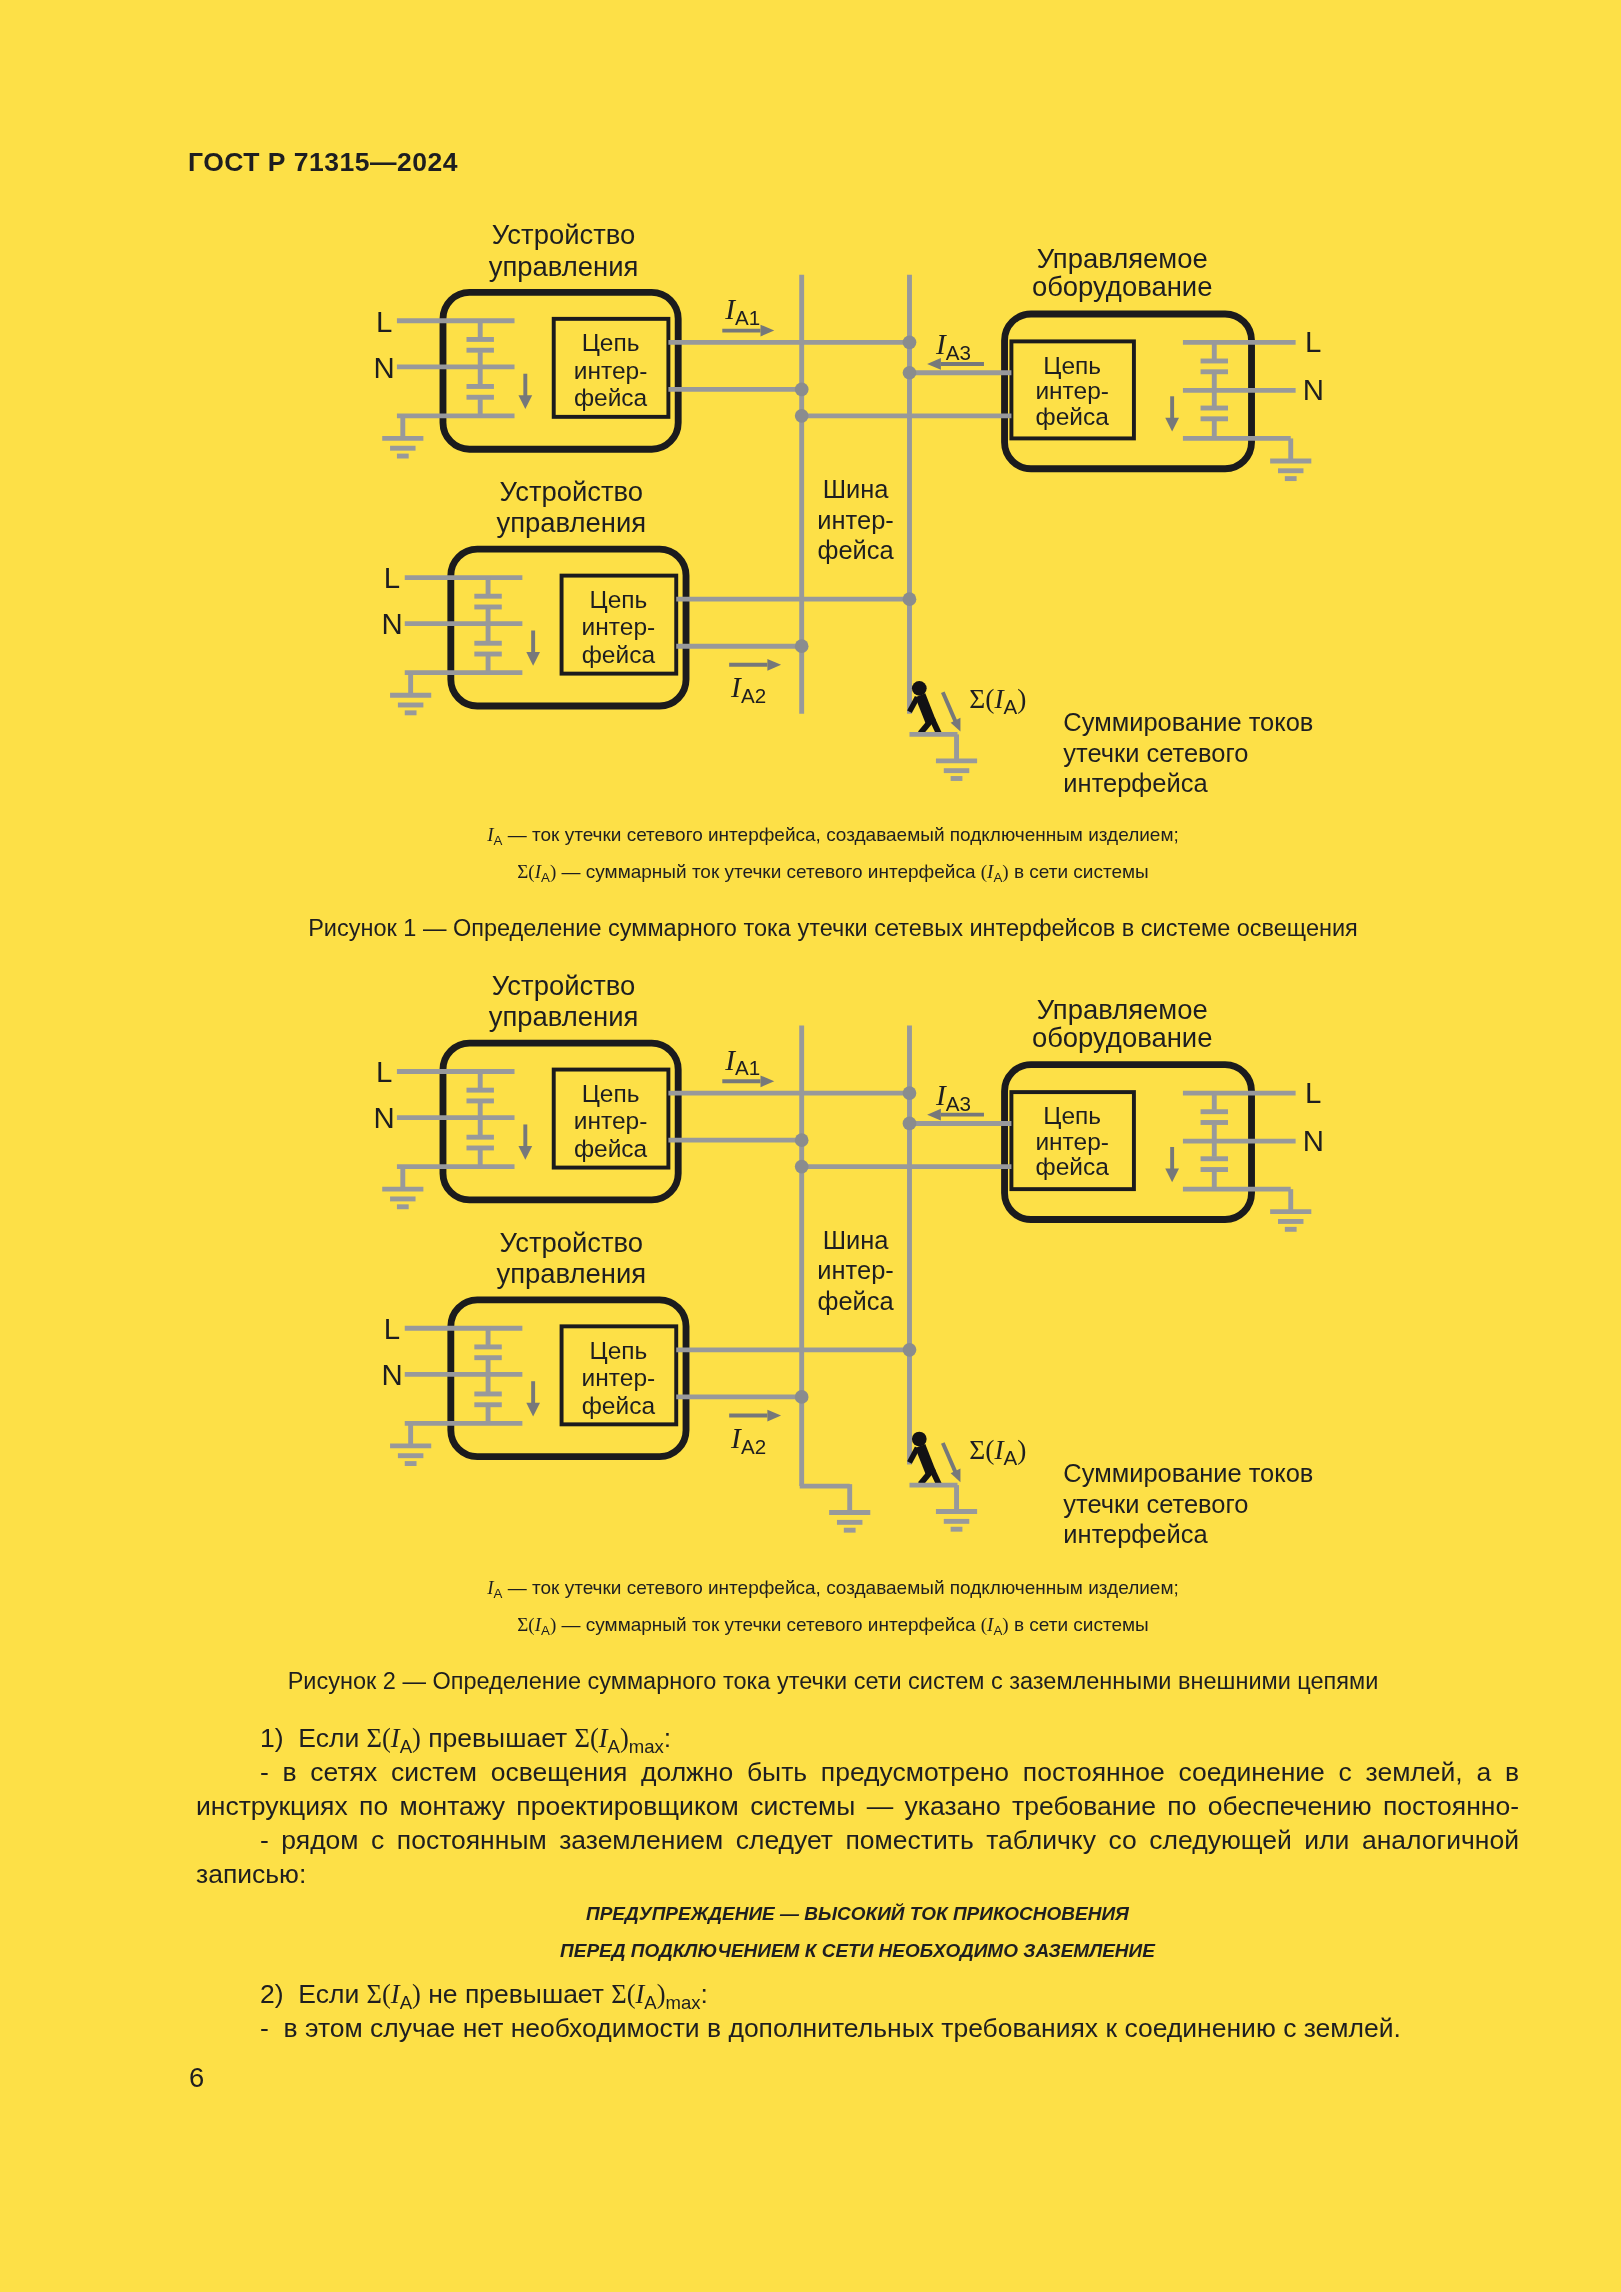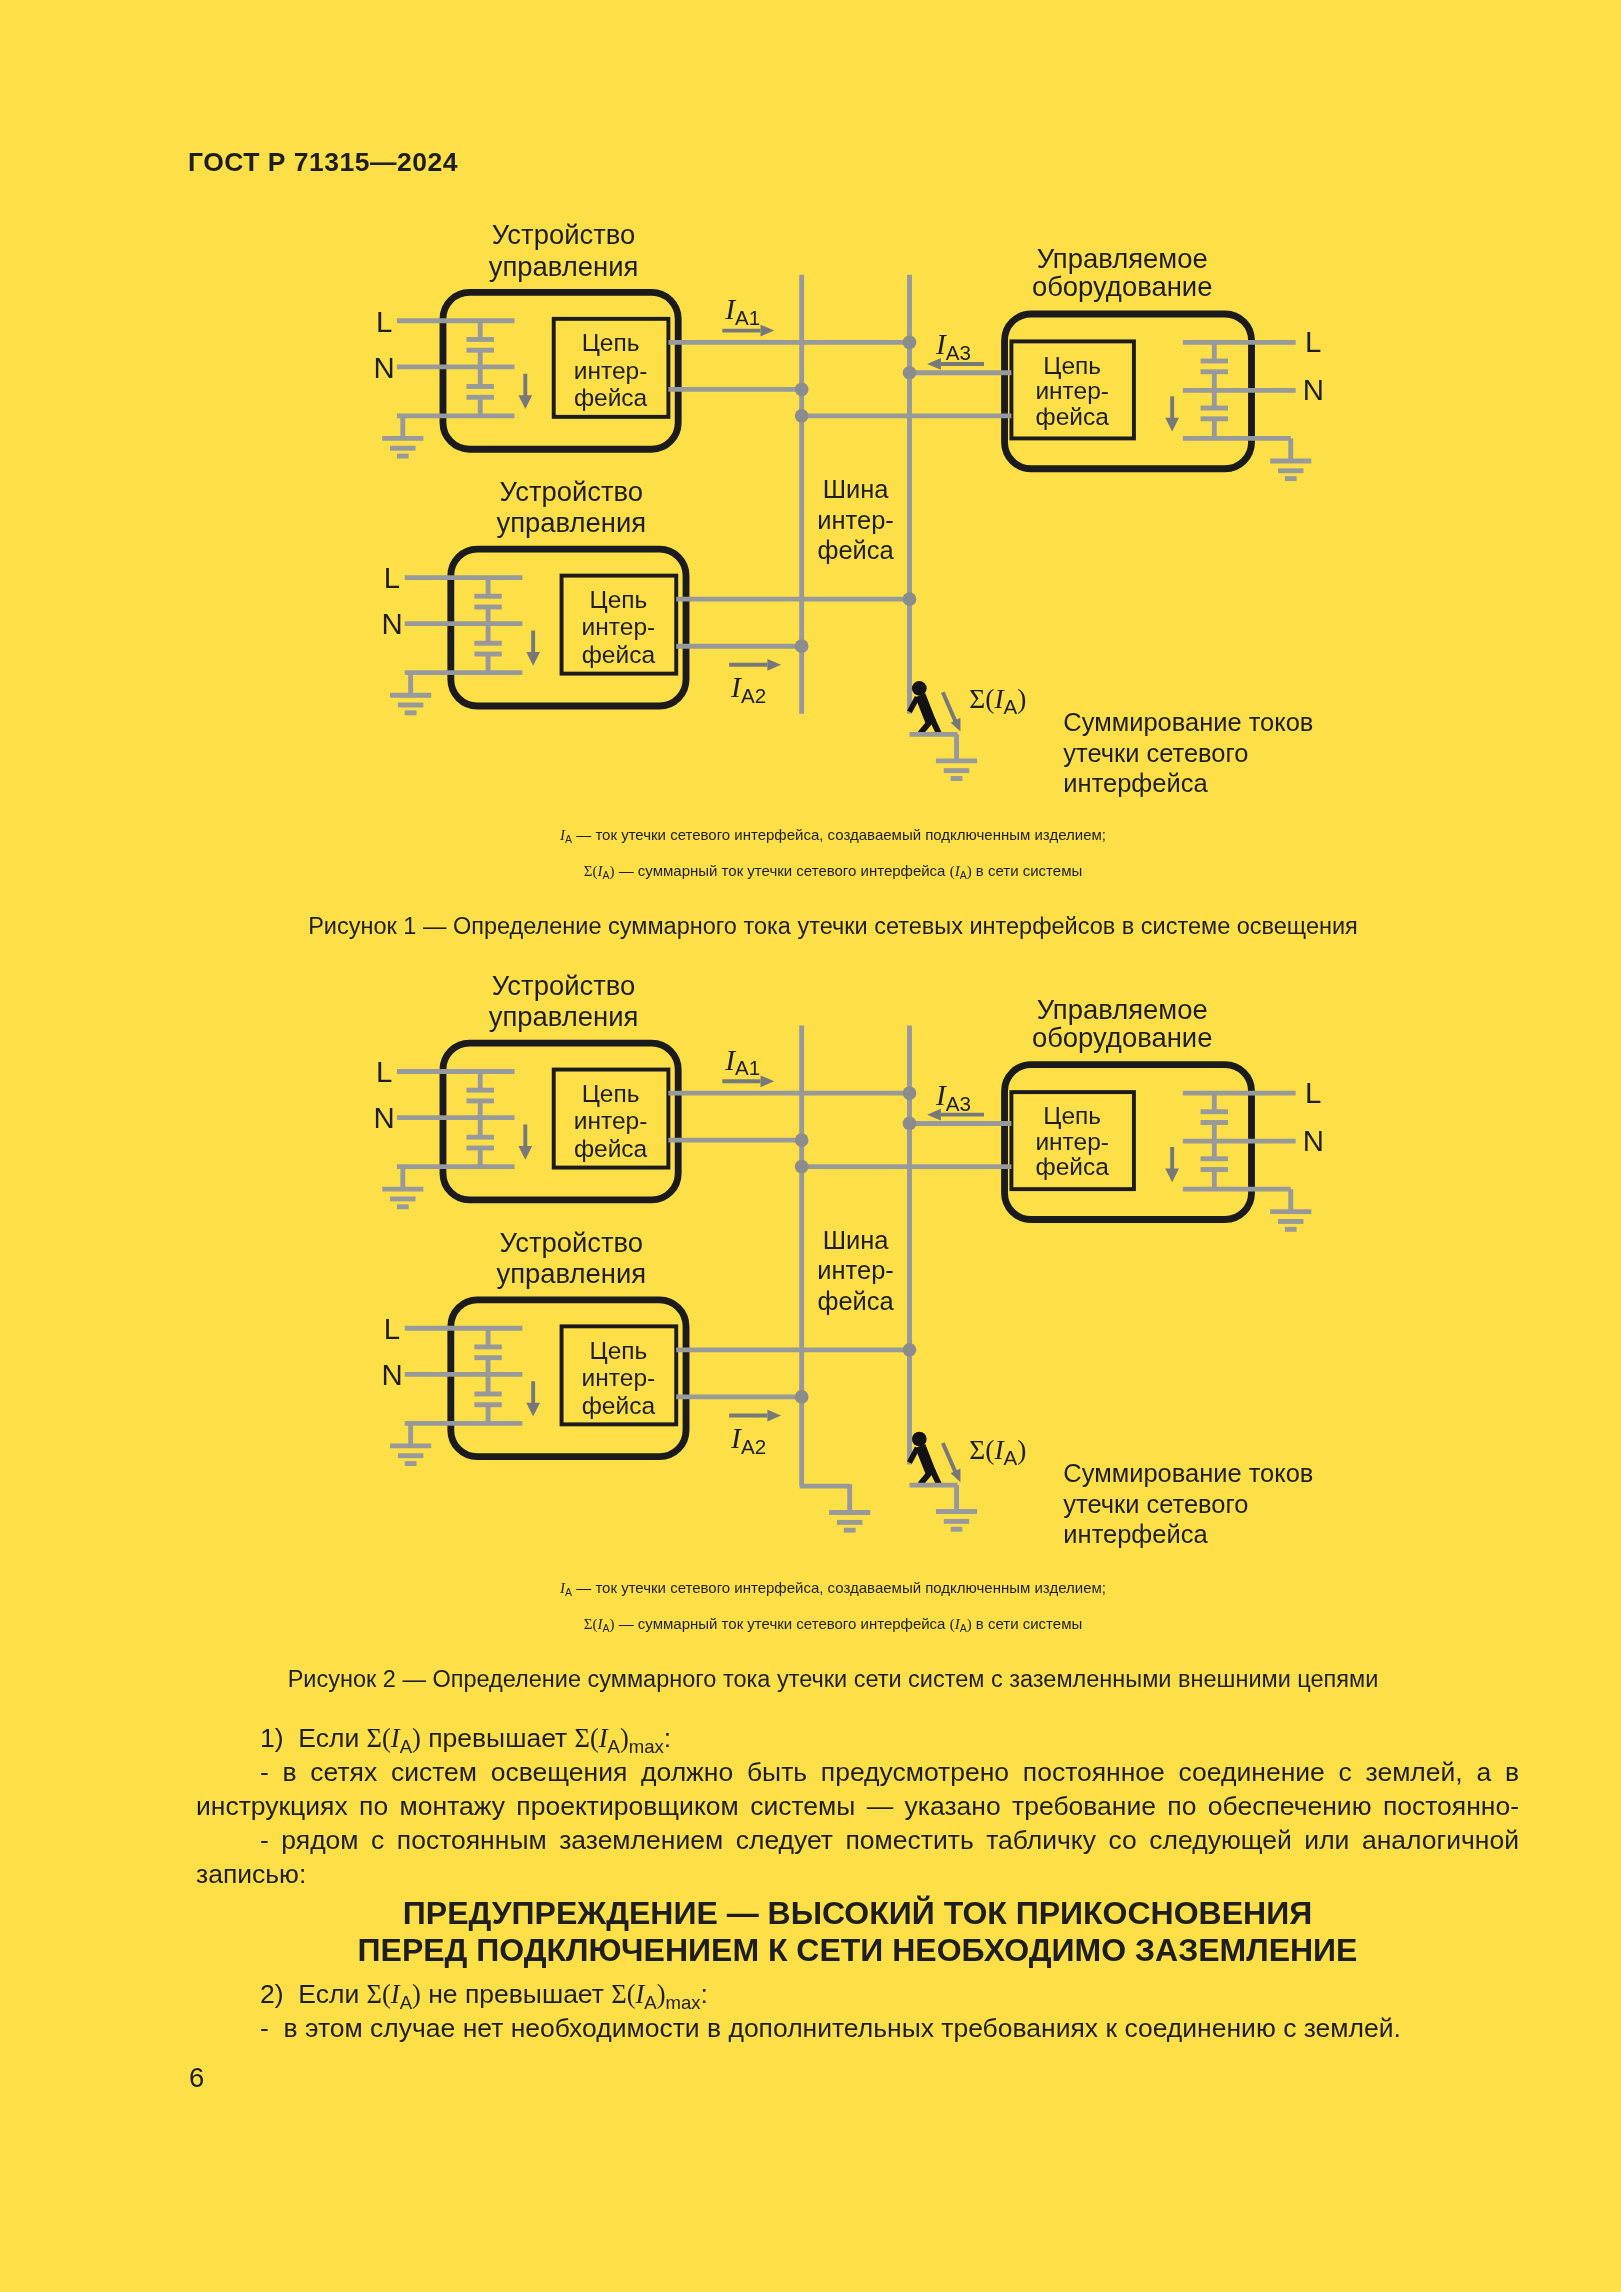--- a/index.html
+++ b/index.html
@@ -18,29 +18,29 @@
   svg text{fill:#1e1e20;font-family:"Liberation Sans",sans-serif;}
   svg .t25{font-size:25px;} svg .t26{font-size:26px;} svg .t28{font-size:28px;} svg .t30{font-size:30px;}
   svg .mid{text-anchor:middle;}
   svg .ti{font-family:"Liberation Serif",serif;font-style:italic;font-size:30px;}
   svg .ti28{font-family:"Liberation Serif",serif;font-style:italic;font-size:28px;}
   svg .tsub{font-size:21px;font-family:"Liberation Sans",sans-serif;font-style:normal;}
   svg .tserif{font-family:"Liberation Serif",serif;font-size:28px;}
   svg .person line{stroke:#121214;} svg .person circle{fill:#121214;}
 
   .cap{position:absolute;left:147px;width:1372px;text-align:center;}
-  .defline{font-size:15px;line-height:31px;}
+  .defline{font-size:19px;line-height:31px;}
   .figtitle{font-size:23.5px;margin-top:22px;}
 
   .body{position:absolute;left:196px;top:1705px;width:1323px;font-size:26.5px;line-height:34px;margin-top:16px;}
   .ln{height:34px;white-space:nowrap;}
   .ind{text-indent:64px;}
   .jf{text-align:justify;text-align-last:justify;white-space:normal;height:34px;overflow:hidden;}
   .warnblock{margin-top:3.9px;}
-  .warn{font-weight:bold;text-align:center;font-size:32px;line-height:37px;}
+  .warn{font-weight:bold;text-align:center;font-size:19px;line-height:37px;font-style:italic;}
   .mt8{margin-top:7.8px;}
 
   .seg-p{}
   .seg-s{font-family:"Liberation Serif",serif;}
   .seg-i{font-family:"Liberation Serif",serif;font-style:italic;}
   .seg-sub{font-family:"Liberation Sans",sans-serif;font-size:70%;vertical-align:-0.3em;}
 </style>
 </head>
 <body>
 

